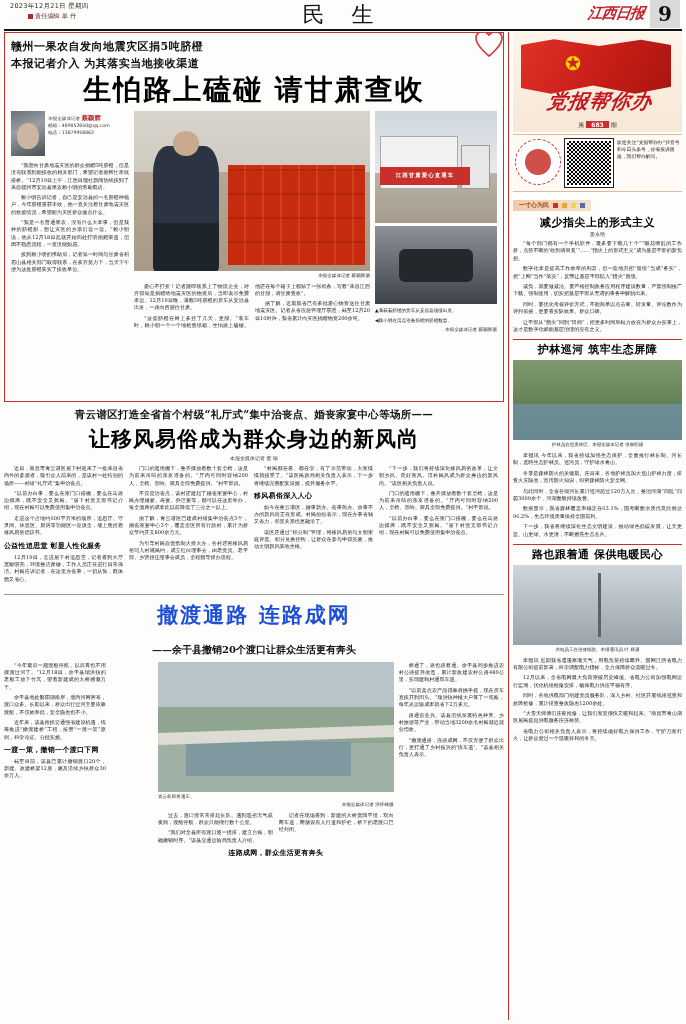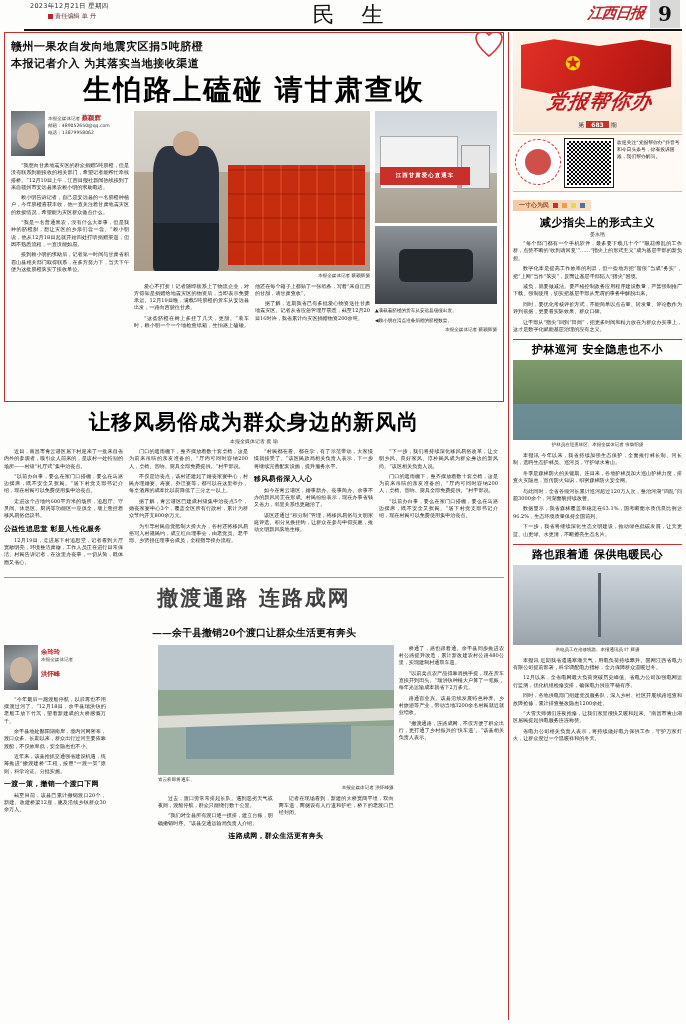--- a/index.html
+++ b/index.html
@@ -4,21 +4,21 @@
 <style>
   html,body{margin:0;padding:0;}
   body{
     width:686px;height:1024px;overflow:hidden;background:#fdfdfb;
     font-family:"DejaVu Sans","Liberation Sans",sans-serif;
     color:#1a1a1a;
   }
   .page{position:relative;width:686px;height:1024px;box-sizing:border-box;padding:0;}
 
   
-  .masthead{position:relative;height:20px;margin-left:20px;}
+  .masthead{position:relative;height:20px;}
   .mh-date{position:absolute;left:10px;top:2px;font-size:6.5px;letter-spacing:.3px;color:#2a2a2a;white-space:nowrap;}
   .mh-editor{position:absolute;left:28px;top:12px;font-size:6.2px;color:#5a3030;white-space:nowrap;display:flex;align-items:center;gap:2px;}
   .redsq{display:inline-block;width:5px;height:5px;background:#c0232a;}
   .mh-title{position:absolute;left:0;right:0;top:0;text-align:center;font-size:22px;letter-spacing:10px;
      font-family:"DejaVu Serif","Liberation Serif",serif;font-weight:400;color:#111;}
   .mh-logo{position:absolute;right:42px;top:4px;font-size:15px;color:#c0232a;
      font-family:"DejaVu Serif","Liberation Serif",serif;font-weight:bold;font-style:italic;letter-spacing:-1px;
      transform:skewX(-8deg);}
   .mh-pageno{position:absolute;right:6px;top:0px;width:30px;height:28px;background:#d9d9d9;
      display:flex;align-items:center;justify-content:center;font-size:20px;font-weight:bold;
@@ -89,21 +89,21 @@
   .a2-kicker{text-align:center;font-family:"DejaVu Serif","Liberation Serif",serif;font-weight:bold;
       font-size:10.5px;color:#111;letter-spacing:.3px;}
   .a2-title{text-align:center;font-weight:bold;font-size:21px;letter-spacing:1px;margin:3px 0 2px;color:#000;}
   .a2-by{text-align:center;font-size:5px;color:#333;margin-bottom:4px;}
   .a2-cols{display:flex;gap:6px;}
   .a2-cols .col{width:119px;}
   .sub-h{font-weight:bold;font-size:7px;color:#000;margin:4px 0 3px;letter-spacing:.3px;}
 
   
   .art3{margin-top:8px;border-top:1px solid #999;padding-top:6px;}
-  .a3-title{text-align:center;font-weight:bold;font-size:21px;letter-spacing:2px;color:#404040;}
+  .a3-title{text-align:center;font-weight:bold;font-size:21px;letter-spacing:2px;color:#1d4ed8;}
   .a3-sub{text-align:center;font-family:"DejaVu Serif","Liberation Serif",serif;font-weight:bold;
       font-size:10px;color:#111;margin-top:14px;}
   .a3-cols{display:flex;gap:5px;margin-top:5px;}
   .a3-c1{width:118px;}
   .a3-c2{width:273px;padding-left:47px;}
   .a3-c3{width:122px;}
   .ph-aerial{height:130px;background:linear-gradient(#b9c4cb 0 35%,#8fa58f 35% 62%,#9fb0a4 62% 100%);position:relative;}
   .ph-aerial:after{content:"";position:absolute;left:0;right:0;top:52%;height:9%;background:#dcdcd4;transform:rotate(-2deg);}
   .ph-aerial:before{content:"";position:absolute;left:12%;top:62%;width:70%;height:26%;background:#6d8aa0;opacity:.6;}
 
@@ -219,20 +219,21 @@
             <div class="side-caps">
               <div>▲<span>满载着脐橙的货车从安远县缓缓出发。</span></div>
               <div>◀<span>赖小明在清点准备捐赠的脐橙数量。</span></div>
             </div>
             <div class="cap" style="text-align:right">本报全媒体记者 蔡颖辉摄</div>
           </div>
         </div>
       </div>
 
       <div class="art2">
+        <div class="a2-kicker">青云谱区打造全省首个村级“礼厅式”集中治丧点、婚丧家宴中心等场所——</div>
         <div class="a2-title">让移风易俗成为群众身边的新风尚</div>
         <div class="a2-by">本报全媒体记者 蔡 瑜</div>
         <div class="a2-cols">
           <div class="col">
             <div class="txtcol">
               <p>近日，南昌市青云谱区居下村迎来了一批来自省内外的参观者，吸引众人前来的，是该村一处特别的场所——村级“礼厅式”集中治丧点。</p>
               <p>“以前办白事，要么在家门口搭棚，要么在马路边摆席，既不安全又扰民。”居下村党支部书记介绍，现在村民可以免费使用集中治丧点。</p>
               <p>走进这个占地约600平方米的场所，追思厅、守灵间、休息区、厨房等功能区一应俱全，墙上悬挂着移风易俗倡议书。</p>
             </div>
             <div class="sub-h">公益性追思堂 彰显人性化服务</div>
@@ -266,28 +267,20 @@
             </div>
           </div>
         </div>
       </div>
 
       <div class="art3">
         <div class="a3-title">撤渡通路 连路成网</div>
         <div class="a3-sub">——余干县撤销20个渡口让群众生活更有奔头</div>
         <div class="a3-cols">
           <div class="a3-c1">
-            <div class="author-card">
-              <div class="author-photo"></div>
-              <div class="author-meta">
-                <div><span class="nm">余玲玲</span></div>
-                <div class="lbl">本报全媒体记者</div>
-                <div class="nm">洪怀峰</div>
-              </div>
-            </div>
             <div class="txtcol">
               <p>“今年最后一趟渡船停航，以后再也不用摆渡过河了。”12月18日，余干县瑞洪镇的老船工放下竹篙，望着新建成的大桥感慨万千。</p>
               <p>余干县地处鄱阳湖南岸，境内河网密布，渡口众多。长期以来，群众出行过河主要依靠渡船，不仅效率低，安全隐患也不小。</p>
               <p>近年来，该县抢抓交通强省建设机遇，统筹推进“撤渡建桥”工程，按照“一渡一策”原则，科学论证、分批实施。</p>
             </div>
             <div class="sub-h">一渡一策，撤销一个渡口下网</div>
             <div class="txtcol">
               <p>截至目前，该县已累计撤销渡口20个，新建、改建桥梁12座，惠及沿线乡镇群众30余万人。</p>
             </div>
           </div>
@@ -347,21 +340,21 @@
           <p>数字化本是提高工作效率的利器，但一些地方把“留痕”当成“务实”，把“上网”当作“落实”，反而让基层干部陷入“指尖”困境。</p>
           <p>减负，就要做减法。要严格控制政务应用程序建设数量，严禁强制推广下载、强制使用，切实把基层干部从无谓的事务中解脱出来。</p>
           <p>同时，要优化考核评价方式，不能简单以点击量、转发量、评论数作为评判依据，更要看实际效果、群众口碑。</p>
           <p>让干部从“指尖”回到“田间”，把更多时间和精力放在为群众办实事上，这才是数字化赋能基层治理的应有之义。</p>
         </div>
       </div>
 
       <hr class="hr-red">
 
       <div>
-        <div class="sec-title">护林巡河 安全隐患也不小</div>
+        <div class="sec-title">护林巡河 筑牢生态屏障</div>
         <div class="r-photo river"></div>
         <div class="r-cap">护林员在巡查林区。本报全媒体记者 徐黎明摄</div>
         <div class="rtxt" style="margin-top:3px">
           <p>本报讯 今年以来，我省持续加强生态保护，全面推行林长制、河长制，选聘生态护林员、巡河员，守护绿水青山。</p>
           <p>冬季是森林防火的关键期。连日来，各地护林员加大巡山护林力度，排查火灾隐患，宣传防火知识，织密森林防火安全网。</p>
           <p>与此同时，全省各级河长累计巡河超过120万人次，整治河湖“四乱”问题3000余个，河湖面貌持续改善。</p>
           <p>数据显示，我省森林覆盖率稳定在63.1%，国考断面水质优良比例达96.2%，生态环境质量保持全国前列。</p>
           <p>下一步，我省将继续深化生态文明建设，推动绿色低碳发展，让天更蓝、山更绿、水更清，不断擦亮生态名片。</p>
         </div>
       </div>

